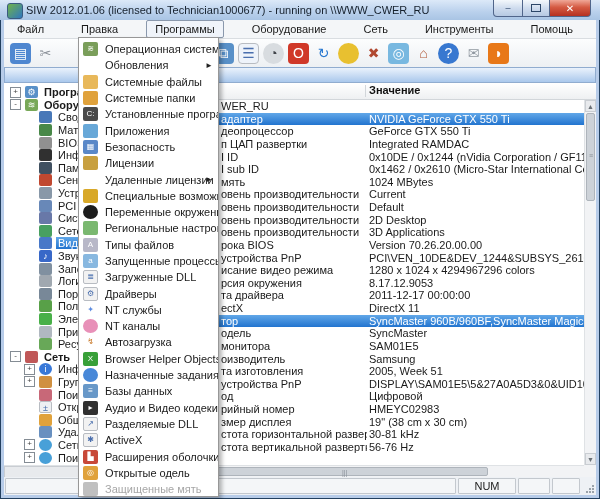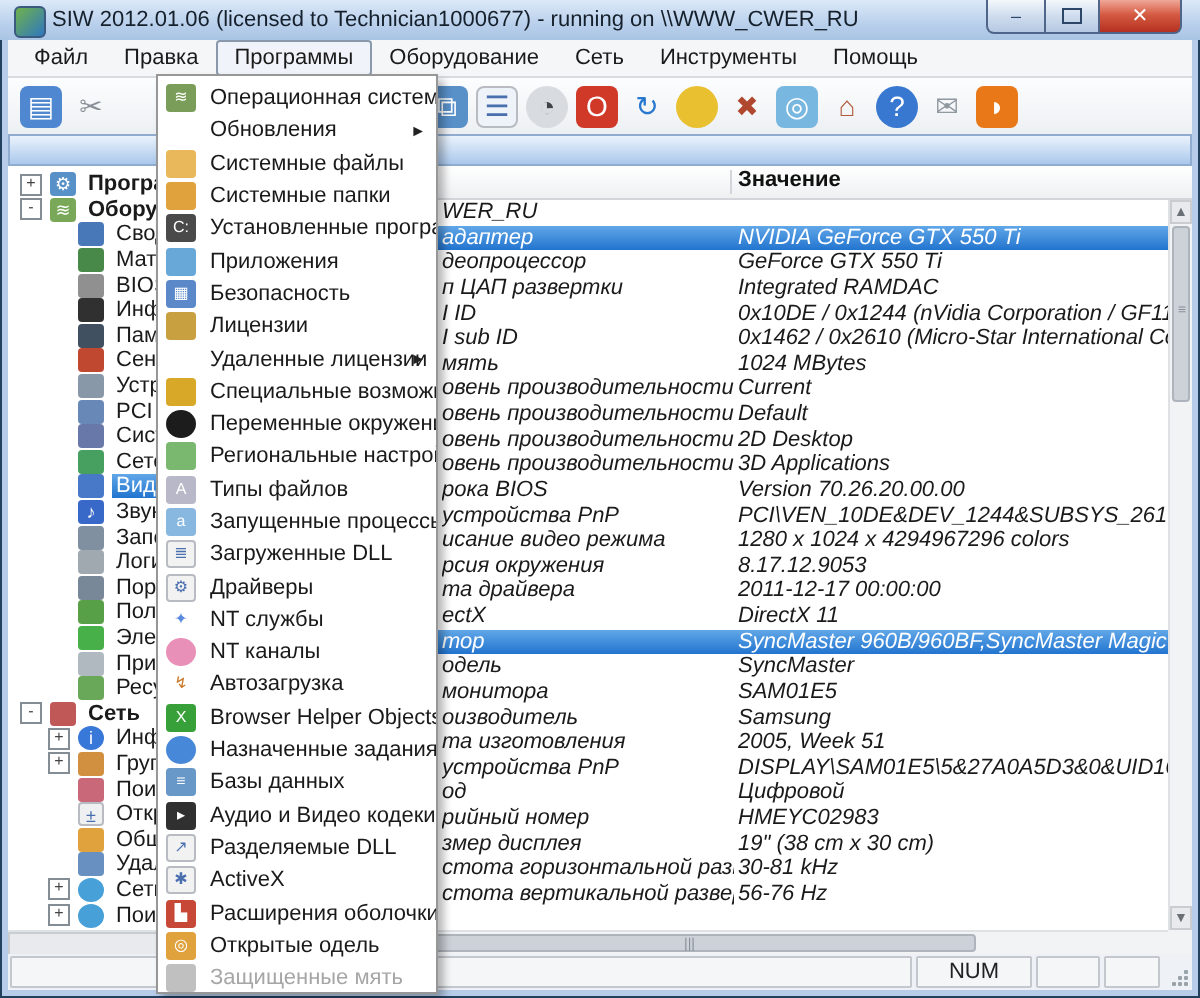--- a/index.html
+++ b/index.html
@@ -11,21 +11,21 @@
   .app-icon{position:absolute;left:7px;top:3px;width:14px;height:14px;border-radius:3px;background:linear-gradient(135deg,#6fb24a,#2f77c0);border:1px solid #3a5a80;}
   .title-text{position:absolute;left:26px;top:4px;white-space:nowrap;color:#15202c;}
   .capbtns{position:absolute;right:9px;top:0;display:flex;}
   .capbtn{height:16px;border:1px solid #50658a;border-top:none;display:flex;align-items:center;justify-content:center;font-size:9px;color:#2c4668;background:linear-gradient(#f4f8fc,#cfdcee 50%,#b6c9e2);}
   .capbtn.min{width:28px;border-radius:0 0 0 4px;}
   .capbtn.max{width:26px;border-left:none;border-right:none;}
   .capbtn.close{width:40px;border-radius:0 0 4px 0;background:linear-gradient(#f0a898,#d55b43 45%,#b53020);color:#fff;font-size:10px;}
   .maxglyph{width:8px;height:6px;border:1px solid #2c4668;display:inline-block;}
 
   
-  .menubar{position:absolute;left:4px;right:4px;top:20px;height:18px;background:#f4f6f8;border-bottom:1px solid #d9dde1;display:flex;align-items:stretch;padding-left:4px;}
+  .menubar{position:absolute;left:4px;right:4px;top:20px;height:18px;background:#f4f6f8;border-bottom:1px solid #d9dde1;display:flex;align-items:stretch;padding-left:4px;gap:19px;}
   .mb{padding:0 8px;line-height:17px;border:1px solid transparent;}
   .mb.active{border:1px solid #8a98ac;background:#f0f4fa;border-radius:2px;}
 
   
   .toolbar{position:absolute;left:4px;right:4px;top:39px;height:28px;background:linear-gradient(#fcfdfe,#edf0f3);border-bottom:1px solid #cfd4d9;display:flex;align-items:center;padding-left:6px;}
   .tbspacer{width:128px;}
   .tbi{width:21px;height:21px;margin-right:4px;border-radius:4px;display:flex;align-items:center;justify-content:center;color:#fff;font-size:14px;line-height:21px;flex:0 0 auto;}
 
   
   .phead{position:absolute;left:4px;right:4px;top:67px;height:16px;background:linear-gradient(#eaf2fc,#aac8ec);border:1px solid #90accf;box-sizing:border-box;}
@@ -41,21 +41,21 @@
   .ic{flex:0 0 auto;}
   .tic{width:13px;height:12px;border-radius:2px;margin-right:4px;font-size:9px;line-height:12px;text-align:center;color:#fff;}
   .tlabel{padding:0 2px;}
   .ti.selected .tlabel{background:linear-gradient(#61a7e8,#2274cf);color:#fff;}
 
   
   .table{position:absolute;left:195px;top:83px;right:4px;bottom:22px;background:#fff;overflow:hidden;}
   .colheader{position:absolute;left:0;right:0;top:0;height:16px;background:linear-gradient(#ffffff,#eef0f2);border-bottom:1px solid #d2d6da;}
   .colheader:before{content:"";position:absolute;left:170px;top:2px;bottom:2px;width:1px;background:#d2d6da;}
   .value-header{position:absolute;left:174px;top:1px;font-weight:bold;color:#111;}
-  .rows{position:absolute;left:0;right:12px;top:17px;bottom:12px;overflow:hidden;font-style:italic;}
+  .rows{position:absolute;left:0;right:12px;top:17px;bottom:12px;overflow:hidden;}
   .tr{position:relative;height:12.63px;white-space:nowrap;overflow:hidden;}
   .tl{position:absolute;left:26px;width:146px;overflow:hidden;}
   .tv{position:absolute;left:174px;right:0;overflow:hidden;}
   .tr.selected{background:linear-gradient(#61a7e8,#2274cf);color:#fff;}
 
   
   .vsb{position:absolute;right:0;top:17px;bottom:12px;width:12px;background:#f2f3f5;border-left:1px solid #dfe2e5;box-sizing:border-box;}
   .sbtn{position:absolute;left:0;right:0;height:12px;background:#e8eaed;color:#6a7076;font-size:7px;text-align:center;line-height:12px;border:1px solid #c9cdd2;box-sizing:border-box;}
   .sbtn.up{top:0;}
   .sbtn.down{bottom:0;}

